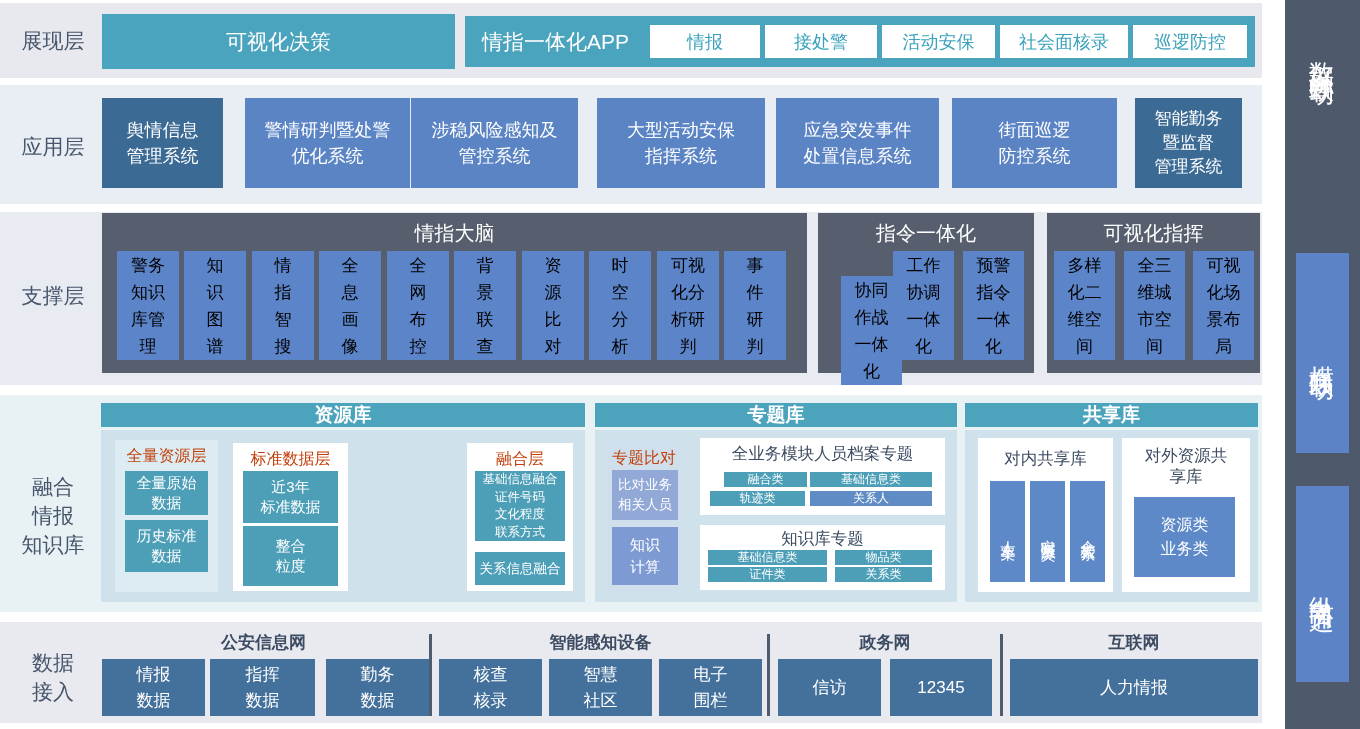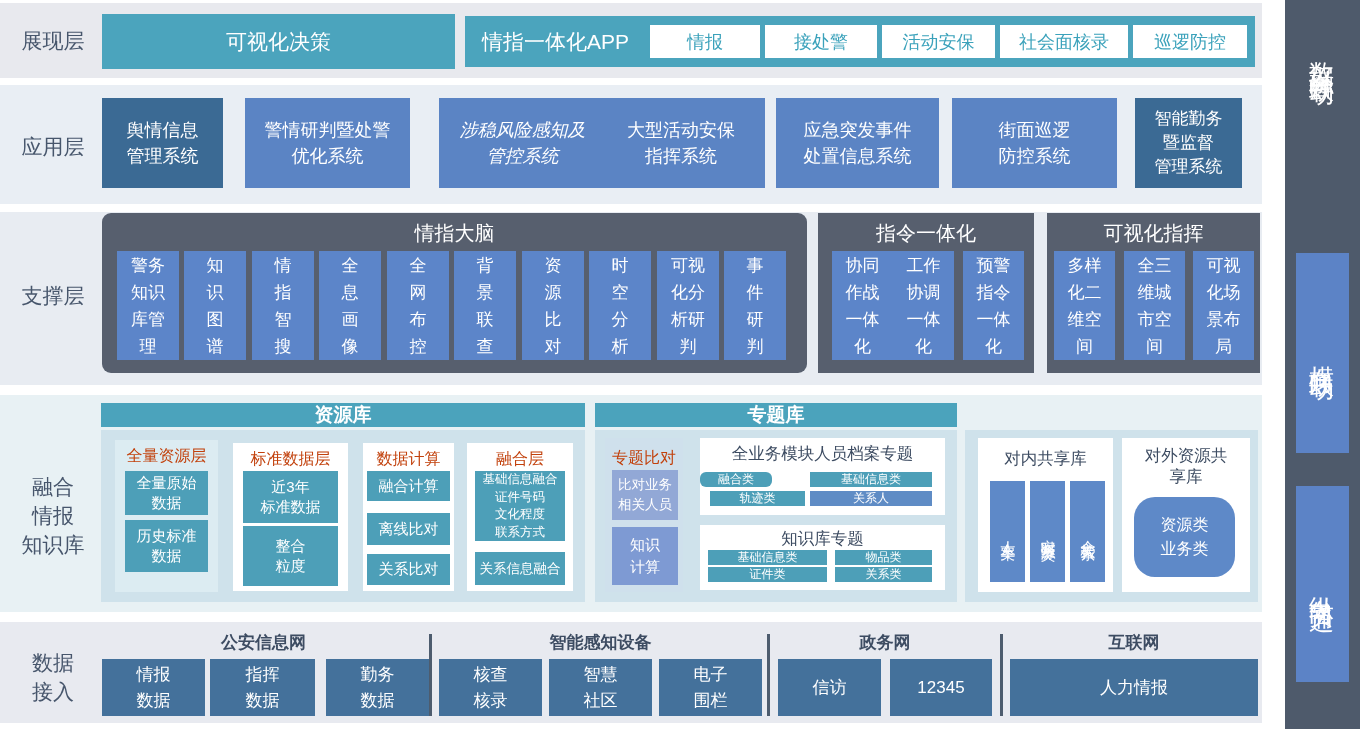--- a/index.html
+++ b/index.html
@@ -25,46 +25,46 @@
   #app-buttons .btn:nth-child(3){width:113px;margin-right:5px;}
   #app-buttons .btn:nth-child(4){width:128px;margin-right:5px;}
   #app-buttons .btn:nth-child(5){width:114px;}
   
   #band2{top:85px;height:119px;background:#e9eef4;}
   #band2 .row-label{top:48px;}
   .sys{position:absolute;top:13px;height:90px;background:#5b84c4;color:#fff;font-size:18px;line-height:1.45;}
   .sys.dark{background:#3b6a94;}
   .sys:nth-child(1){left:102px;width:121px;}
   .sys:nth-child(2){left:245px;width:165px;}
-  .sys:nth-child(3){left:439px;width:167px;font-style:italic;}
+  .sys:nth-child(3){left:411px;width:167px;}
   .sys:nth-child(4){left:597px;width:168px;}
   .sys:nth-child(5){left:776px;width:163px;}
   .sys:nth-child(6){left:952px;width:165px;}
   .sys:nth-child(7){left:1135px;width:107px;font-size:17px;line-height:1.4;}
   
   #band3{top:212px;height:173px;background:#e8ecf2;}
   #band3 .row-label{top:70px;}
   .panel{position:absolute;top:1px;height:160px;background:#575f6e;}
-  #panel-a{left:102px;width:705px;border-radius:9px;}
+  #panel-a{left:102px;width:705px;}
   #panel-b{left:818px;width:216px;}
   #panel-c{left:1047px;width:213px;}
   .ptitle{position:absolute;top:7px;left:0;width:100%;text-align:center;color:#fff;font-size:20px;}
-  .itm{position:absolute;top:38px;height:109px;width:62px;background:#5c85c9;color:#ffffff;font-size:17px;line-height:27px;}
+  .itm{position:absolute;top:38px;height:109px;width:62px;background:#5c85c9;color:#000000;font-size:17px;line-height:27px;}
   #panel-a .itm:nth-child(1){left:15px;}
   #panel-a .itm:nth-child(2){left:82px;}
   #panel-a .itm:nth-child(3){left:150px;}
   #panel-a .itm:nth-child(4){left:217px;}
   #panel-a .itm:nth-child(5){left:285px;}
   #panel-a .itm:nth-child(6){left:352px;}
   #panel-a .itm:nth-child(7){left:420px;}
   #panel-a .itm:nth-child(8){left:487px;}
   #panel-a .itm:nth-child(9){left:555px;}
   #panel-a .itm:nth-child(10){left:622px;}
   #panel-b .itm{width:61px;}
-  #panel-b .itm:nth-child(1){left:14px;}
+  #panel-b .itm:nth-child(1){left:23px;margin-top:25px;}
   #panel-b .itm:nth-child(2){left:75px;}
   #panel-b .itm:nth-child(3){left:145px;}
   #panel-c .itm{width:61px;}
   #panel-c .itm:nth-child(1){left:7px;}
   #panel-c .itm:nth-child(2){left:77px;}
   #panel-c .itm:nth-child(3){left:146px;}
   
   #band4{top:395px;height:217px;background:#e8f1f4;}
   #band4 .row-label{top:78px;text-align:center;}
   .shead{position:absolute;top:8px;height:24px;background:#4ba3bc;color:#fff;font-size:19px;font-weight:bold;display:flex;align-items:center;justify-content:center;}
@@ -96,39 +96,39 @@
   #ccol .b1{position:absolute;left:7px;width:66px;top:32px;height:50px;background:#92a8d6;color:#fff;font-size:13.5px;line-height:1.45;}
   #ccol .b2{position:absolute;left:7px;width:66px;top:89px;height:58px;background:#7e9ad3;color:#fff;font-size:15px;line-height:1.45;}
   .wpanel{position:absolute;background:#fff;}
   #tpanel1{left:105px;top:8px;width:245px;height:77px;}
   #tpanel2{left:105px;top:95px;width:245px;height:65px;}
   .wtitle{position:absolute;left:0;width:100%;text-align:center;color:#3d4c62;font-size:16.5px;white-space:pre-line;}
   #tpanel1 .wtitle{top:5px;}
   #tpanel2 .wtitle{top:3px;}
   .pill{position:absolute;height:15px;font-size:12px;color:#fff;background:#4d9fb8;display:flex;align-items:center;justify-content:center;}
   .pill.blue{background:#5f8cc5;}
-  #tpanel1 .pill:nth-child(1){left:0;top:34px;width:72px;border-radius:6px;}
+  #tpanel1 .pill:nth-child(1){left:24px;top:34px;width:83px;}
   #tpanel1 .pill:nth-child(2){left:110px;top:34px;width:122px;}
   #tpanel1 .pill:nth-child(3){left:10px;top:53px;width:95px;}
   #tpanel1 .pill:nth-child(4){left:110px;top:53px;width:122px;}
   #tpanel2 .pill:nth-child(1){left:8px;top:25px;width:119px;}
   #tpanel2 .pill:nth-child(2){left:135px;top:25px;width:97px;}
   #tpanel2 .pill:nth-child(3){left:8px;top:42px;width:119px;}
   #tpanel2 .pill:nth-child(4){left:135px;top:42px;width:97px;}
   #ipanel{left:13px;top:8px;width:135px;height:154px;}
   #ipanel .wtitle{top:10px;}
   .vbox{position:absolute;top:43px;height:101px;width:35px;background:#5e89c8;color:#fff;
         writing-mode:vertical-lr;text-orientation:upright;font-size:15px;letter-spacing:2px;
         display:flex;align-items:center;justify-content:center;}
   #ipanel .vbox:nth-child(1){left:12px;}
   #ipanel .vbox:nth-child(2){left:52px;}
   #ipanel .vbox:nth-child(3){left:92px;}
   #epanel{left:157px;top:8px;width:128px;height:154px;}
   #epanel .wtitle{top:7px;line-height:1.25;}
-  #epanel .ebox{position:absolute;left:12px;top:59px;width:101px;height:80px;background:#5e89c8;color:#fff;font-size:16px;line-height:1.5;border-radius:21px;}
+  #epanel .ebox{position:absolute;left:12px;top:59px;width:101px;height:80px;background:#5e89c8;color:#fff;font-size:16px;line-height:1.5;}
   
   #band5{top:622px;height:101px;background:#e8eaf0;}
   #band5 .row-label{top:27px;}
   .gtitle{position:absolute;top:9px;text-align:center;font-size:17px;font-weight:bold;color:#3d4c62;}
   #g1t{left:102px;width:323px;}
   #g2t{left:439px;width:323px;}
   #g3t{left:778px;width:214px;}
   #g4t{left:1010px;width:248px;}
   .agroup{position:absolute;top:37px;height:57px;}
   #g1{left:102px;width:425px;}
@@ -302,26 +302,20 @@
         <div class="tealbox b2 flexc pre">历史标准
 数据</div>
       </div>
       <div id="col2" class="col">
         <div class="coltitle">标准数据层</div>
         <div class="tealbox b1 flexc pre">近3年
 标准数据</div>
         <div class="tealbox b2 flexc pre">整合
 粒度</div>
       </div>
-      <div id="col3" class="col">
-        <div class="coltitle">数据计算</div>
-        <div class="tealbox b1 flexc">融合计算</div>
-        <div class="tealbox b2 flexc">离线比对</div>
-        <div class="tealbox b3 flexc">关系比对</div>
-      </div>
       <div id="col4" class="col">
         <div class="coltitle">融合层</div>
         <div class="tealbox b1 flexc pre">基础信息融合
 证件号码
 文化程度
 联系方式</div>
         <div class="tealbox b2 flexc">关系信息融合</div>
       </div>
     </div>
 
@@ -349,20 +343,21 @@
         <div class="fill">
 
         <div class="pill">基础信息类</div>
             <div class="pill">物品类</div>
             <div class="pill">证件类</div>
             <div class="pill">关系类</div>
           </div>
       </div>
     </div>
 
+    <div id="sec3-head" class="shead">共享库</div>
     <div id="sec3-cont" class="scont">
       <div id="ipanel" class="wpanel">
         <div class="wtitle">对内共享库</div>
         <div class="fill">
 
         <div class="vbox">人车案</div>
             <div class="vbox">实时资源类</div>
             <div class="vbox">全文检索</div>
           </div>
       </div>

